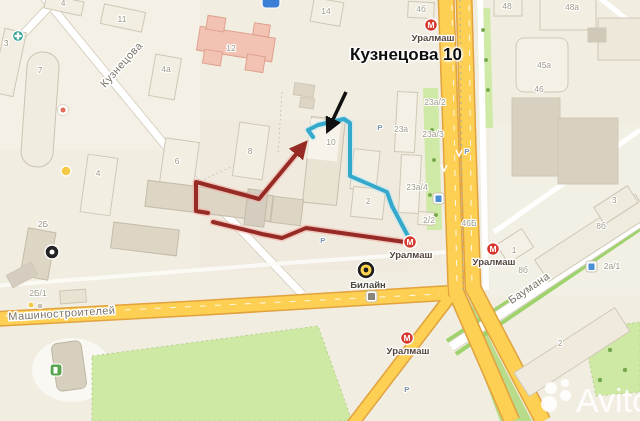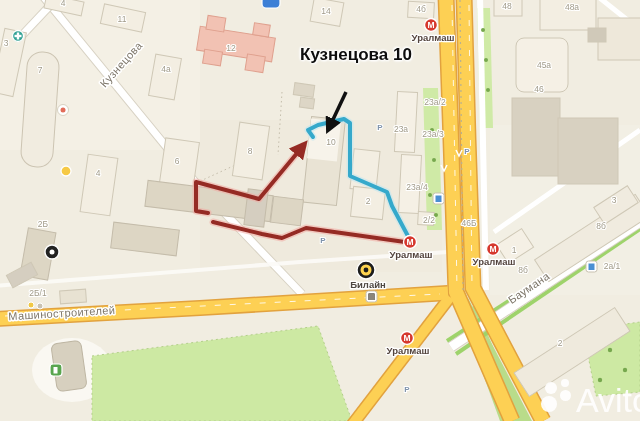--- a/index.html
+++ b/index.html
@@ -12,21 +12,21 @@
   .bldg{fill:#a19b89;font-size:8.5px;text-anchor:middle;
         stroke:#fff;stroke-width:2.2px;paint-order:stroke;stroke-linejoin:round;}
   .park-p{fill:#7f93ab;font-size:8px;font-weight:bold;text-anchor:middle;
           stroke:#fff;stroke-width:2px;paint-order:stroke;}
   .metro-c{fill:#d6382e;stroke:#fff;stroke-width:1.4px;}
   .metro-m{fill:#fff;font-size:8.5px;font-weight:bold;text-anchor:middle;}
   .metro-name{fill:#54453f;font-size:9.5px;font-weight:bold;text-anchor:middle;
           stroke:#fff;stroke-width:2.6px;paint-order:stroke;stroke-linejoin:round;}
   .poi-name{fill:#4e4741;font-size:9.5px;font-weight:bold;text-anchor:middle;
           stroke:#fff;stroke-width:2.6px;paint-order:stroke;stroke-linejoin:round;}
-  #annot{position:absolute;left:300px;top:44px;width:162px;text-align:left;
+  #annot{position:absolute;left:300px;top:44px;width:162px;text-align:right;
          font-weight:bold;font-size:17px;line-height:21px;color:#0d0d0d;
          text-shadow:0 0 3px #fff,0 0 3px #fff,0 0 4px #fff,1px 1px 2px #fff,-1px -1px 2px #fff;}
   #wm{position:absolute;left:541px;top:378px;width:100px;height:36px;opacity:.93;}
   #wm .c{position:absolute;border-radius:50%;background:#fff;}
   #wm .t{position:absolute;left:35px;top:3px;font-size:34px;font-weight:normal;color:#fff;
          letter-spacing:0;}
 </style>
 </head>
 <body>
 

